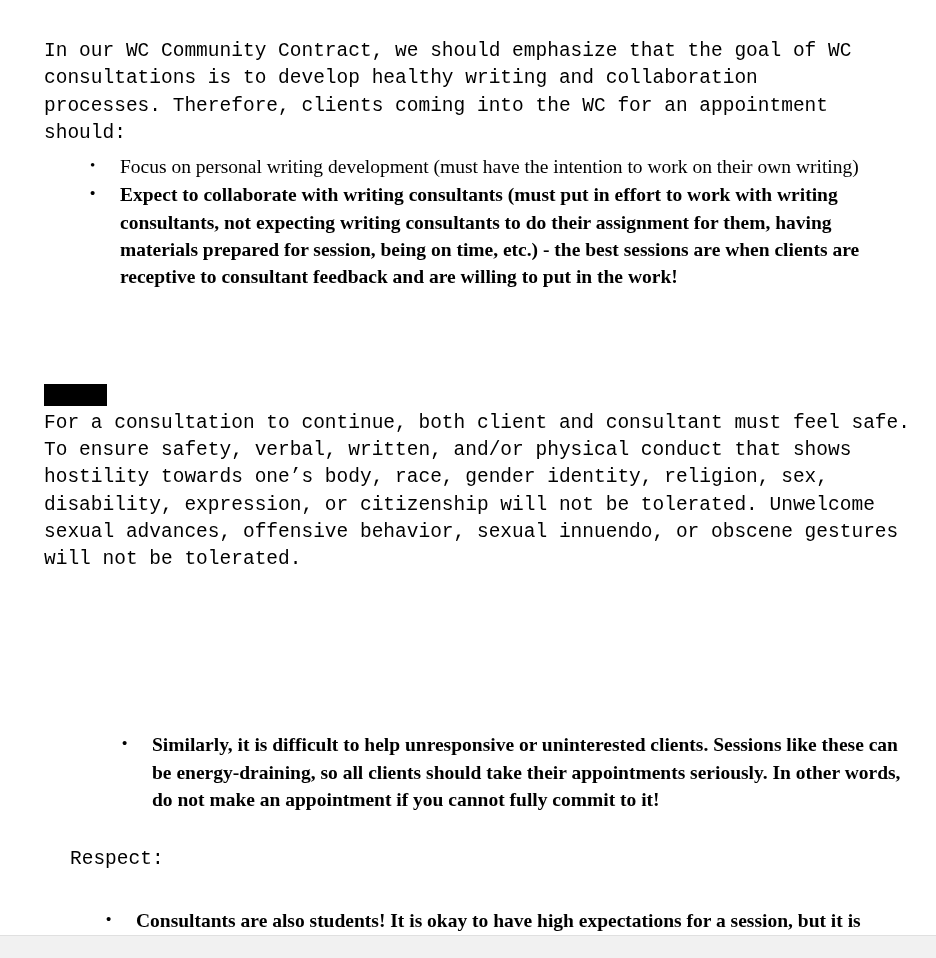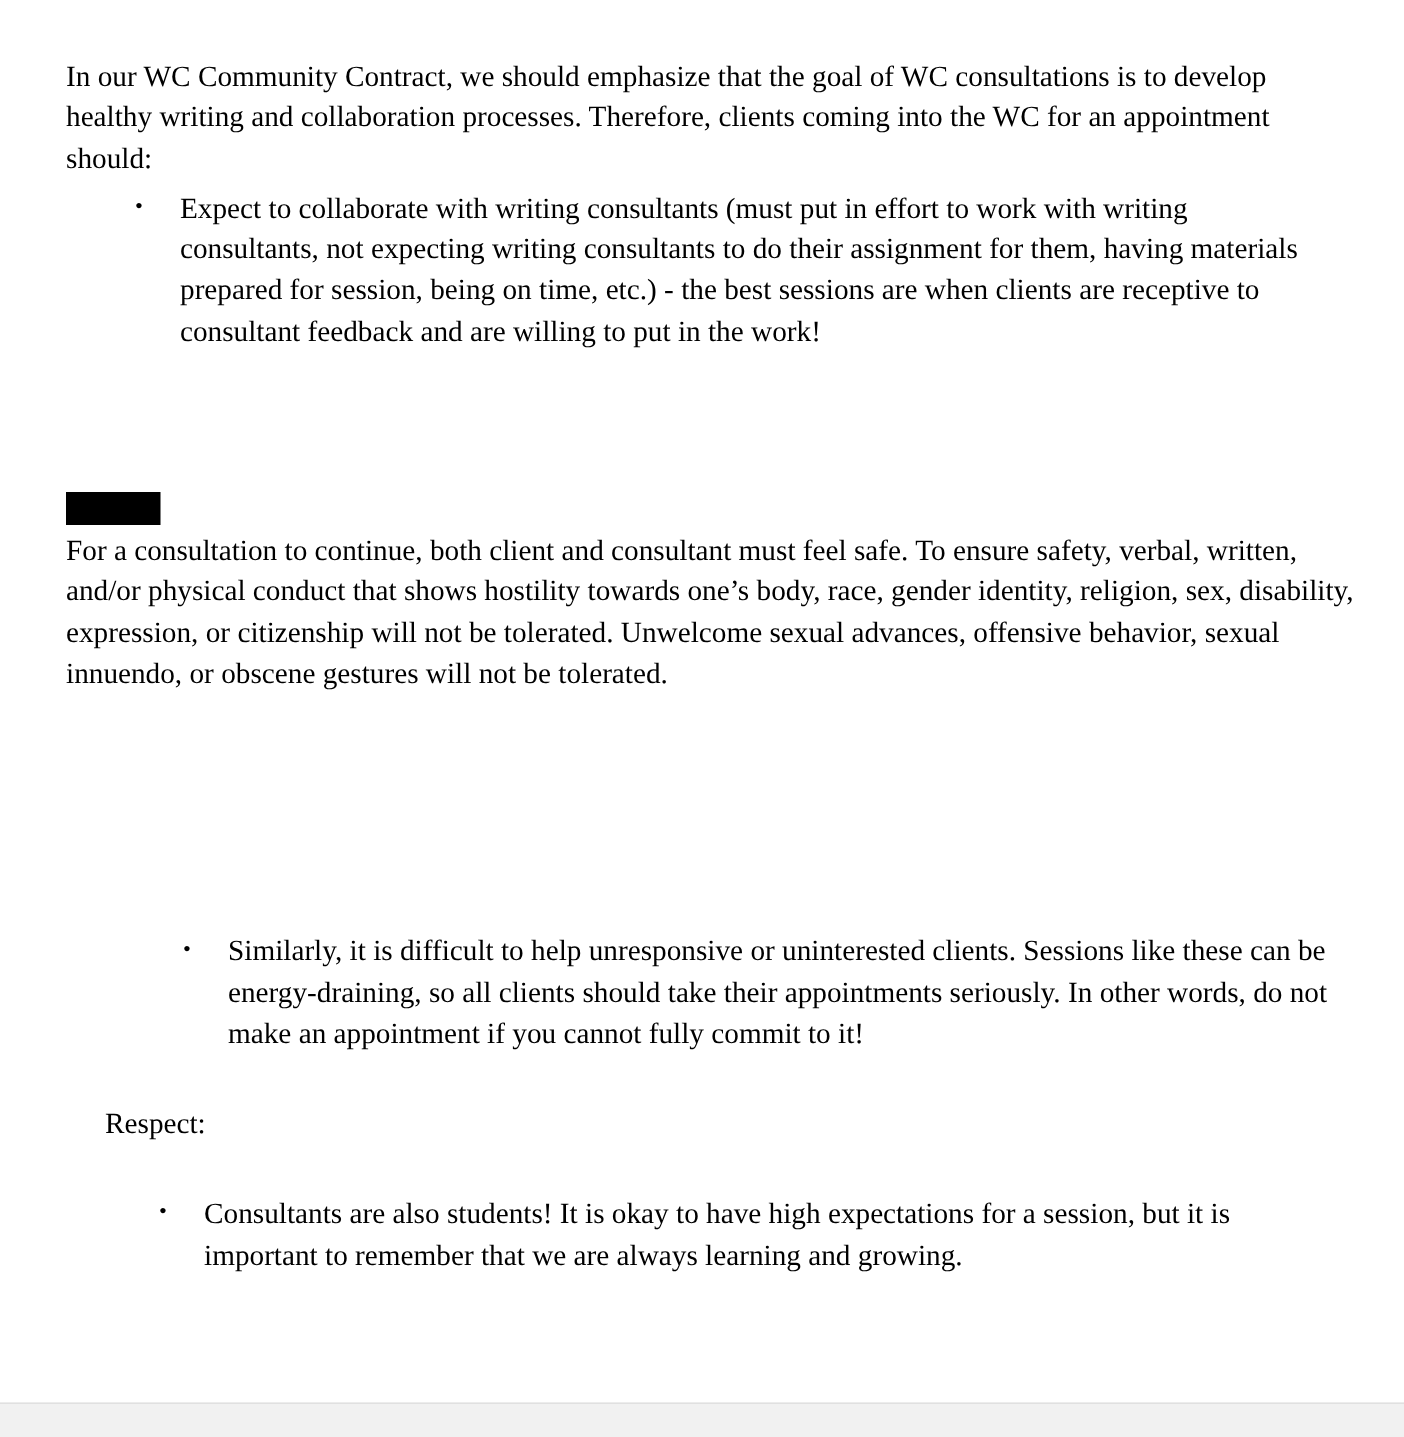--- a/index.html
+++ b/index.html
@@ -22,20 +22,21 @@
     box-sizing: border-box;
   }
   .doc-body {
     padding: 38px 30px 0 44px;
   }
   p.para {
     margin: 0;
     font-size: 19.5px;
     line-height: 1.40;
     text-align: left;
+    font-family: Liberation Mono, monospace;
   }
   .intro {
     width: 830px;
   }
   ul.bullets {
     margin: 6px 0 0 0;
     padding: 0 0 0 46px;
     list-style: none;
   }
   ul.bullets.indent-deep {
@@ -49,21 +50,21 @@
     margin: 0 0 1px 0;
   }
   ul.bullets li::before {
     content: "\2022";
     position: absolute;
     left: 0;
     top: -1px;
     font-size: 15px;
     line-height: 1.75;
   }
-  .li-wide { width: 760px; }
+  .li-wide { width: 760px; font-weight: bold; }
   .gap-1 { height: 92px; }
   .gap-2 { height: 64px; }
   .gap-3 { height: 88px; }
   .redaction {
     width: 63px;
     height: 22px;
     background: #000000;
     margin: 0 0 4px 0;
   }
   .safety {
@@ -94,20 +95,23 @@
 </style>
 </head>
 <body>
 
 <div class="page">
   <div class="doc-body">
 
     <p class="para intro">In our WC Community Contract, we should emphasize that the goal of WC consultations is to develop healthy writing and collaboration processes. Therefore, clients coming into the WC for an appointment should:</p>
 
     <ul class="bullets">
+      <li>
+        <span>Focus on personal writing development (must have the intention to work on their own writing)</span>
+      </li>
       <li class="li-wide">
         <span>Expect to collaborate with writing consultants (must put in effort to work with writing consultants, not expecting writing consultants to do their assignment for them, having materials prepared for session, being on time, etc.) - the best sessions are when clients are receptive to consultant feedback and are willing to put in the work!</span>
       </li>
     </ul>
 
     <div class="gap-1"></div>
 
     <div class="redaction"></div>
 
     <p class="para safety">For a consultation to continue, both client and consultant must feel safe. To ensure safety, verbal, written, and/or physical conduct that shows hostility towards one’s body, race, gender identity, religion, sex, disability, expression, or citizenship will not be tolerated. Unwelcome sexual advances, offensive behavior, sexual innuendo, or obscene gestures will not be tolerated.</p>

